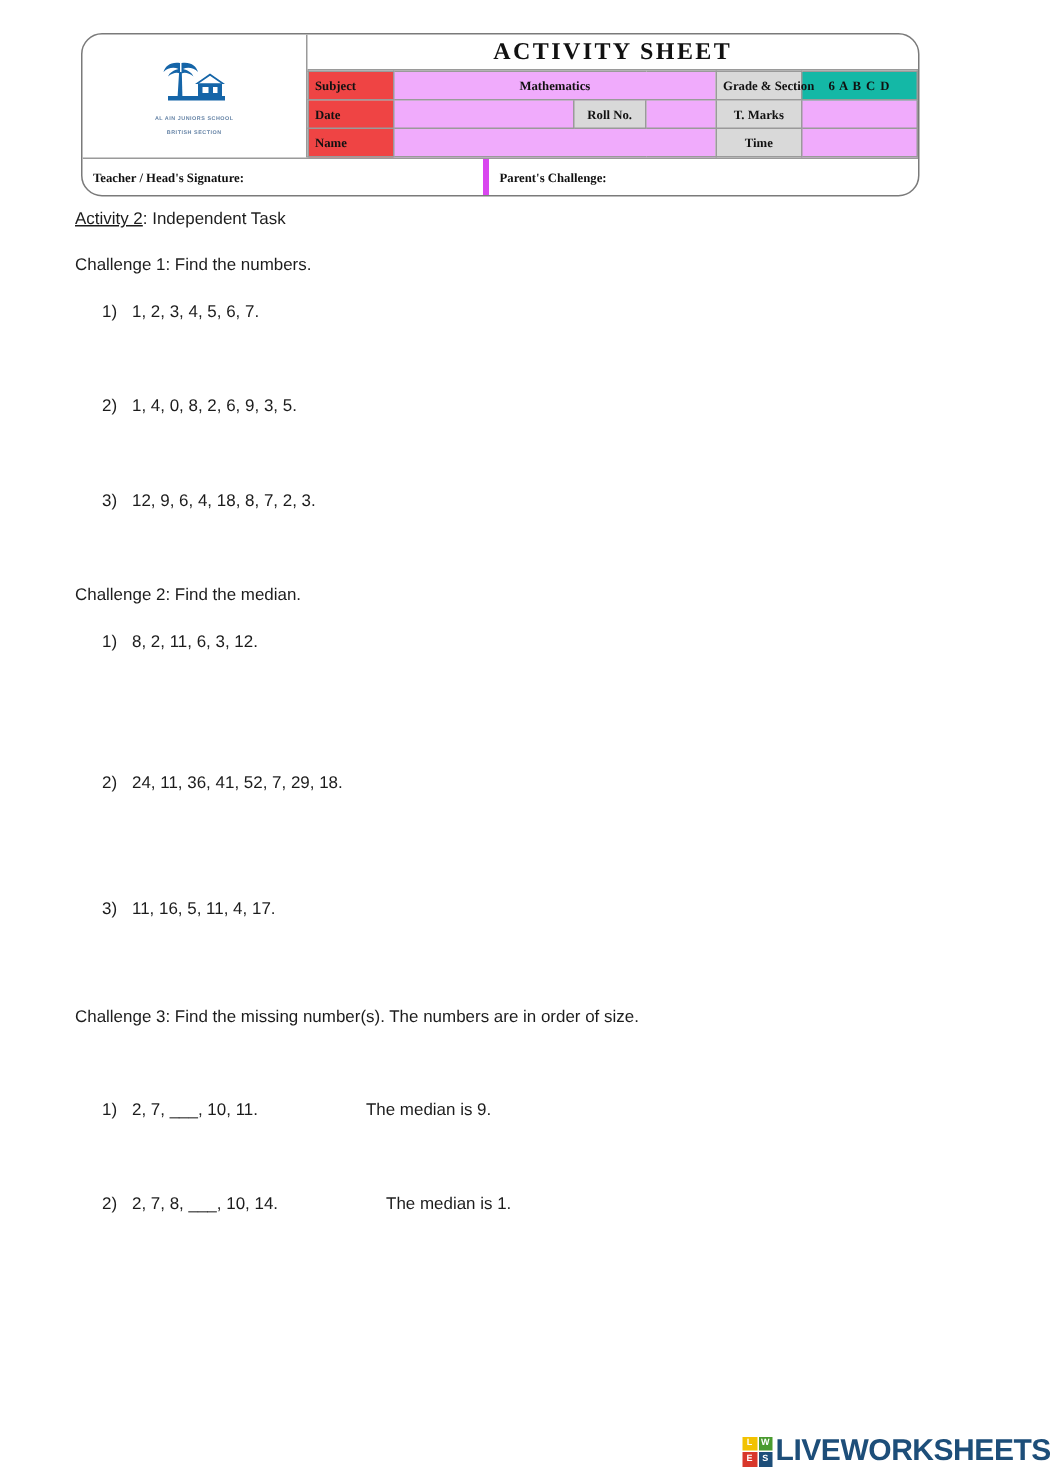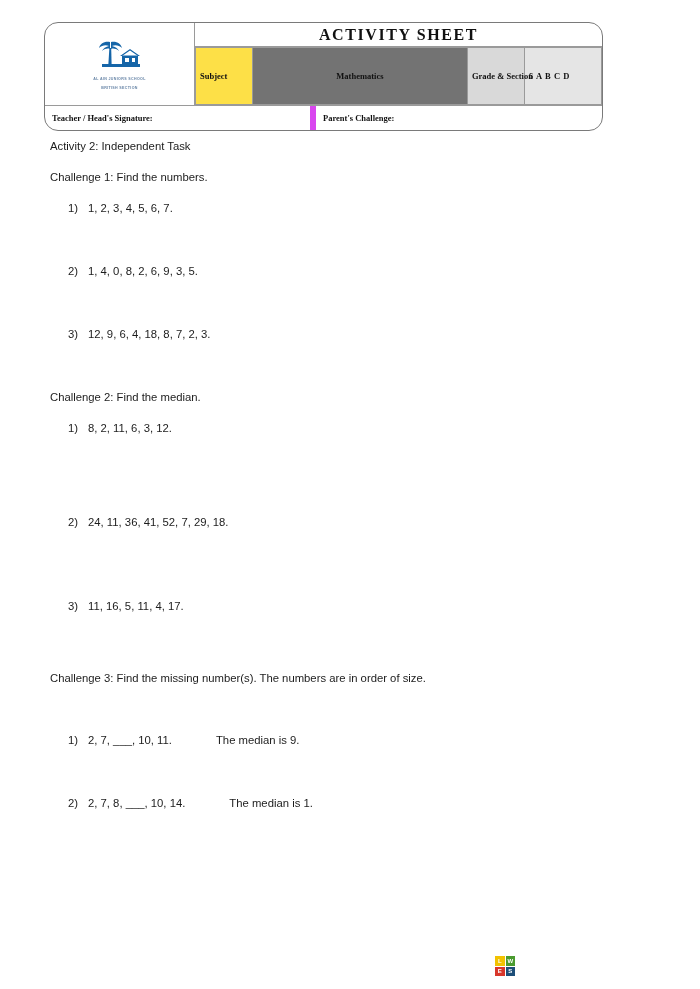--- a/index.html
+++ b/index.html
@@ -13,21 +13,21 @@
     height: 989px;
     position: relative;
     font-family: "Liberation Sans", sans-serif;
     color: #1a1a1a;
     overflow: hidden;
   }
 
   
   .header-box {
     position: absolute;
-    left: 44px;
+    left: 54px;
     top: 22px;
     width: 559px;
     height: 109px;
     border: 1.5px solid #7a7a7a;
     border-radius: 14px;
     box-sizing: border-box;
     background: #ffffff;
     overflow: hidden;
   }
   .header-inner {
@@ -97,37 +97,37 @@
     border: 1px solid #9a9a9a;
     font-family: "Liberation Serif", serif;
     font-weight: bold;
     font-size: 8.5px;
     color: #111111;
     height: 19px;
     padding: 0 4px;
     box-sizing: border-box;
   }
   td.lbl {
-    background: #fde047;
+    background: #ef4444;
     text-align: left;
     white-space: nowrap;
   }
   td.lbl-c {
     background: #d9d9d9;
     text-align: center;
     white-space: nowrap;
   }
   td.val-c {
-    background: #e5e5e5;
-    text-align: left;
+    background: #14b8a6;
+    text-align: center;
     font-size: 10px;
     letter-spacing: 0.6px;
   }
   td.val {
-    background: #737373;
+    background: #f0abfc;
   }
   td.subject-val {
     text-align: center;
     font-size: 10.5px;
   }
 
   
   .sig-row {
     display: flex;
     height: 25px;
@@ -138,52 +138,52 @@
     display: flex;
     align-items: center;
     padding-left: 7px;
     font-family: "Liberation Serif", serif;
     font-weight: bold;
     font-size: 8.5px;
     color: #111111;
     box-sizing: border-box;
     white-space: nowrap;
   }
-  .sig-cell.left  { width: 271px; flex: 0 0 271px; border-right: 6px solid #d946ef; }
+  .sig-cell.left  { width: 271px; flex: 0 0 271px; border-right: 4px solid #d946ef; }
   .sig-cell.right { flex: 1 1 auto; }
 
   
   .body-content {
     position: absolute;
     left: 0;
     top: 131px;
     width: 700px;
   }
   .line {
     position: absolute;
     font-size: 11.3px;
     line-height: 1.3;
     color: #1c1c1c;
     white-space: nowrap;
   }
-  .activity-label { }
+  .activity-label { text-decoration: underline; }
   .item {
     position: absolute;
     font-size: 11.3px;
     color: #1c1c1c;
     white-space: nowrap;
     display: flex;
   }
   .item .num {
     width: 20px;
     flex: 0 0 20px;
   }
   .item .vals { }
   .item .answer {
-    margin-left: 44px;
+    margin-left: 72px;
     text-align: center;
   }
 
   
   .lw-logo {
     position: absolute;
     left: 495px;
     top: 956px;
     display: flex;
     align-items: center;
@@ -256,20 +256,34 @@
           <col style="width:56px">
           <col style="width:76px">
         </colgroup>
         <tbody>
           <tr>
             <td class="lbl">Subject</td>
             <td class="val subject-val" colspan="3">Mathematics</td>
             <td class="lbl-c">Grade &amp; Section</td>
             <td class="val-c">6 A B C D</td>
           </tr>
+          <tr>
+            <td class="lbl">Date</td>
+            <td class="val"></td>
+            <td class="lbl-c">Roll No.</td>
+            <td class="val"></td>
+            <td class="lbl-c">T. Marks</td>
+            <td class="val"></td>
+          </tr>
+          <tr>
+            <td class="lbl">Name</td>
+            <td class="val" colspan="3"></td>
+            <td class="lbl-c">Time</td>
+            <td class="val"></td>
+          </tr>
         </tbody>
       </table>
     </div>
   </div>
 
   <div class="sig-row">
     <div class="sig-cell left">Teacher / Head's Signature:</div>
     <div class="sig-cell right">Parent's Challenge:</div>
   </div>
 </div>
@@ -322,13 +336,14 @@
   </div>
 </div>
 
 <div class="lw-logo">
   <div class="lw-mark">
     <div class="lw-cell" style="background: rgb(242, 194, 0);">L</div>
     <div class="lw-cell" style="background: rgb(74, 155, 47);">W</div>
     <div class="lw-cell" style="background: rgb(216, 55, 43);">E</div>
     <div class="lw-cell" style="background: rgb(29, 78, 121);">S</div>
   </div>
+  <div class="lw-word">LIVEWORKSHEETS</div>
 </div>
 
 </body></html>

